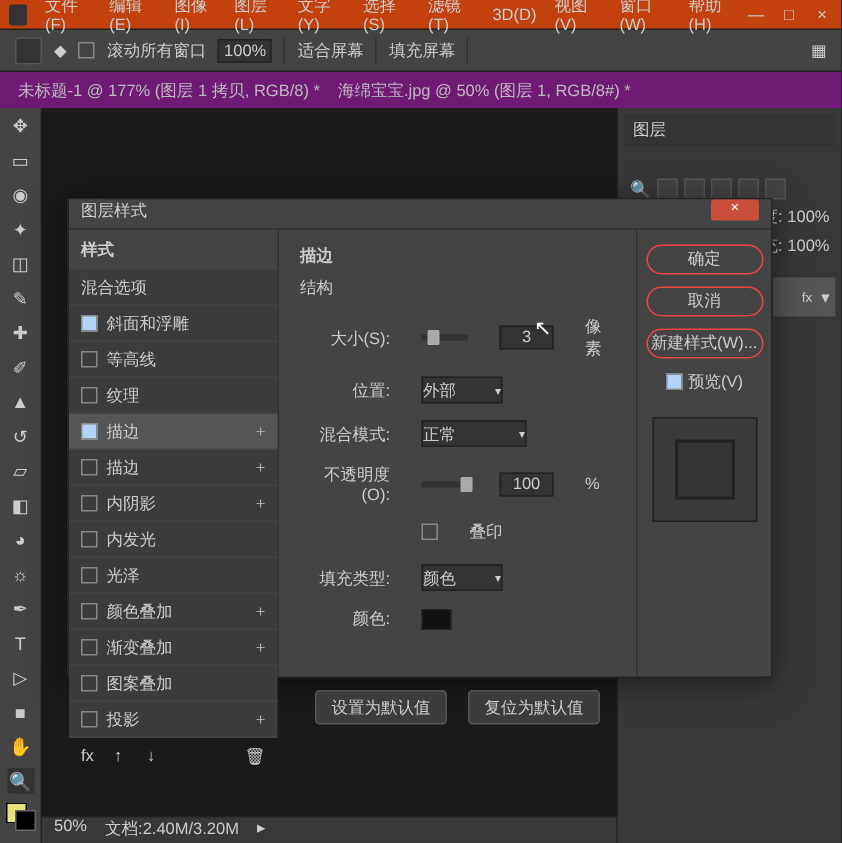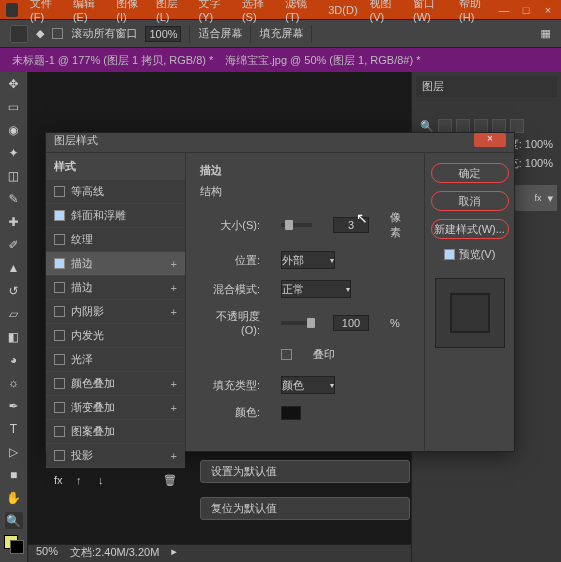--- a/index.html
+++ b/index.html
@@ -67,21 +67,21 @@
 .frow { display: flex; align-items: center; gap: 21px; margin: 11px 0; }
 .frow .lbl { width: 60px; text-align: right; }
 .frow .slider { flex: 1; max-width: 60px; height: 4px; background: #333; position: relative; }
 .frow .slider .thumb { position: absolute; left: 4px; top: -3px; width: 8px; height: 10px; background: #aaa; border-radius: 1px; }
 .frow .slider .thumb.r { left: 84%; }
 .frow .num { width: 36px; height: 16px; background: #333; border: 1px solid #222; text-align: center; line-height: 14px; }
 .frow .sel { height: 18px; background: #333; border: 1px solid #222; padding: 0 0; min-width: 54px; display: flex; align-items: center; justify-content: space-between; }
 .frow .sel .arr { font-size: 8px; }
 .frow .unit { width: 20px; }
 .frow .sw { width: 20px; height: 14px; background: #111; border: 1px solid #222; }
-.dlg-mid .btnrow { display: flex; gap: 14px; justify-content: center; margin-top: 40px; flex-direction: column; }
+.dlg-mid .btnrow { display: flex; gap: 14px; justify-content: center; margin-top: 40px; }
 .dlg-mid .btn2 { padding: 3px 10px; background: #3c3c3c; border: 1px solid #555; border-radius: 3px; }
 
 .dlg-right { width: 90px; padding: 10px 6px; border-left: 1px solid #333; display: flex; flex-direction: column; gap: 8px; align-items: center; }
 .dlg-right .btn { width: 78px; height: 20px; background: #444; border: 1px solid #ef4444; border-radius: 10px; text-align: center; line-height: 18px; }
 .dlg-right .chkrow { display: flex; gap: 4px; align-items: center; }
 .dlg-right .chkrow .cb { width: 11px; height: 11px; border: 1px solid #888; background: #b3d4fc; }
 .dlg-right .prev { width: 70px; height: 70px; background: #3a3a3a; border: 1px solid #222; margin-top: 8px; display: flex; align-items: center; justify-content: center; }
 .dlg-right .prev .inner { width: 40px; height: 40px; background: #333; border: 2px solid #222; }
 
 .cursor { position: absolute; left: 356px; top: 210px; font-size: 14px; color: #fff; pointer-events: none; }
@@ -195,26 +195,29 @@
 <div class="dialog">
   <div class="dlg-title">
     <span>图层样式</span>
     <div class="close">×</div>
   </div>
   <div class="dlg-body">
 
     <div class="dlg-left">
       <div class="hd">样式</div>
       <div class="row">
-          <span class="cb"></span>
-          <span>等高线</span>
+          <span>混合选项</span>
         </div>
       <div class="row">
           <span class="cb on"></span>
           <span>斜面和浮雕</span>
+        </div>
+      <div class="row">
+          <span class="cb"></span>
+          <span>等高线</span>
         </div>
       <div class="row">
           <span class="cb"></span>
           <span>纹理</span>
         </div>
       <div class="row sel">
           <span class="cb on"></span>
           <span>描边</span>
           <span class="plus">+</span>
         </div>

